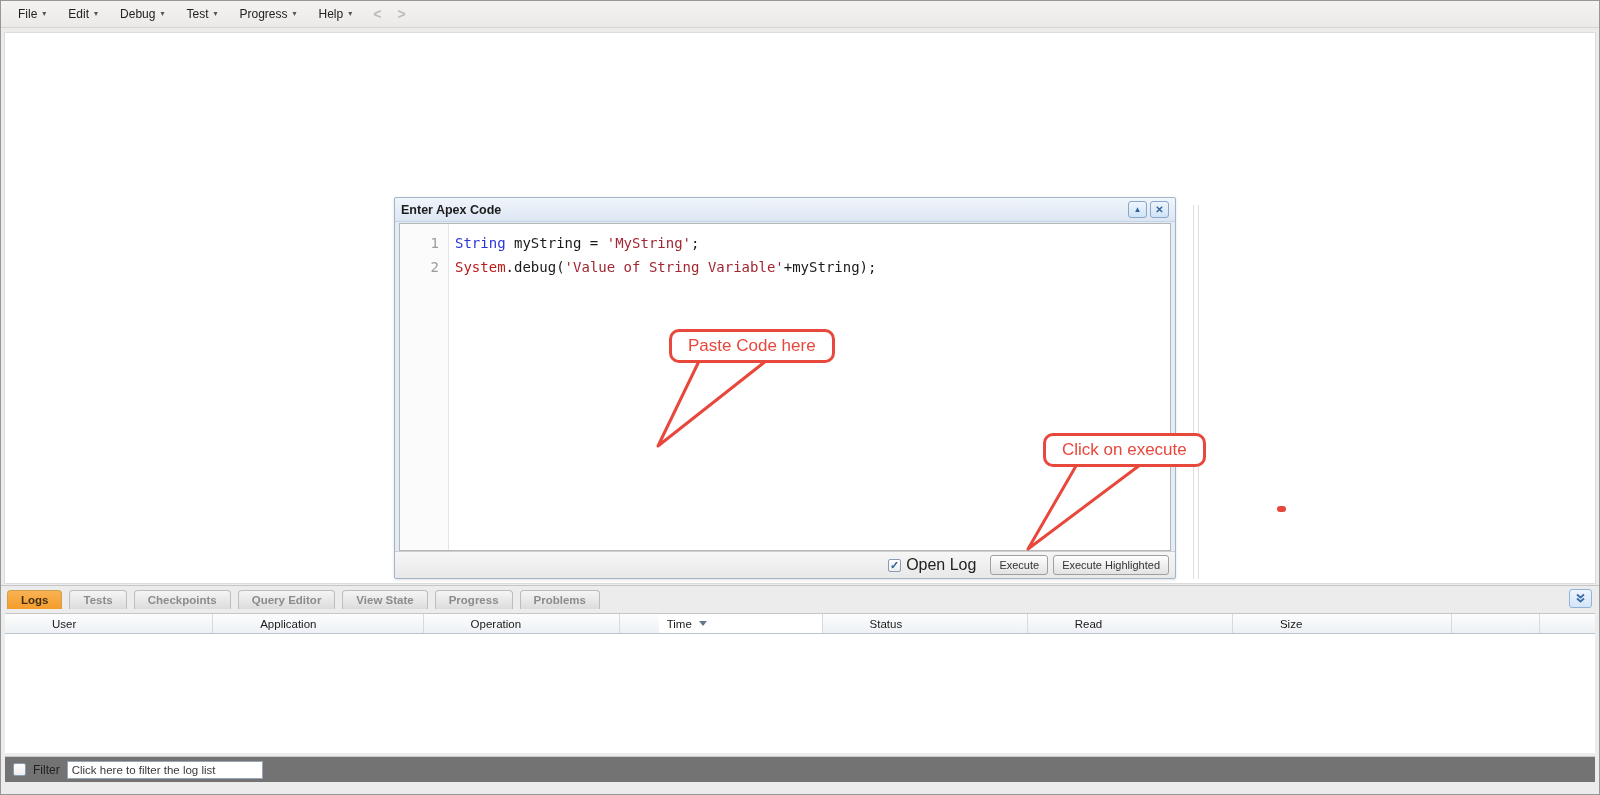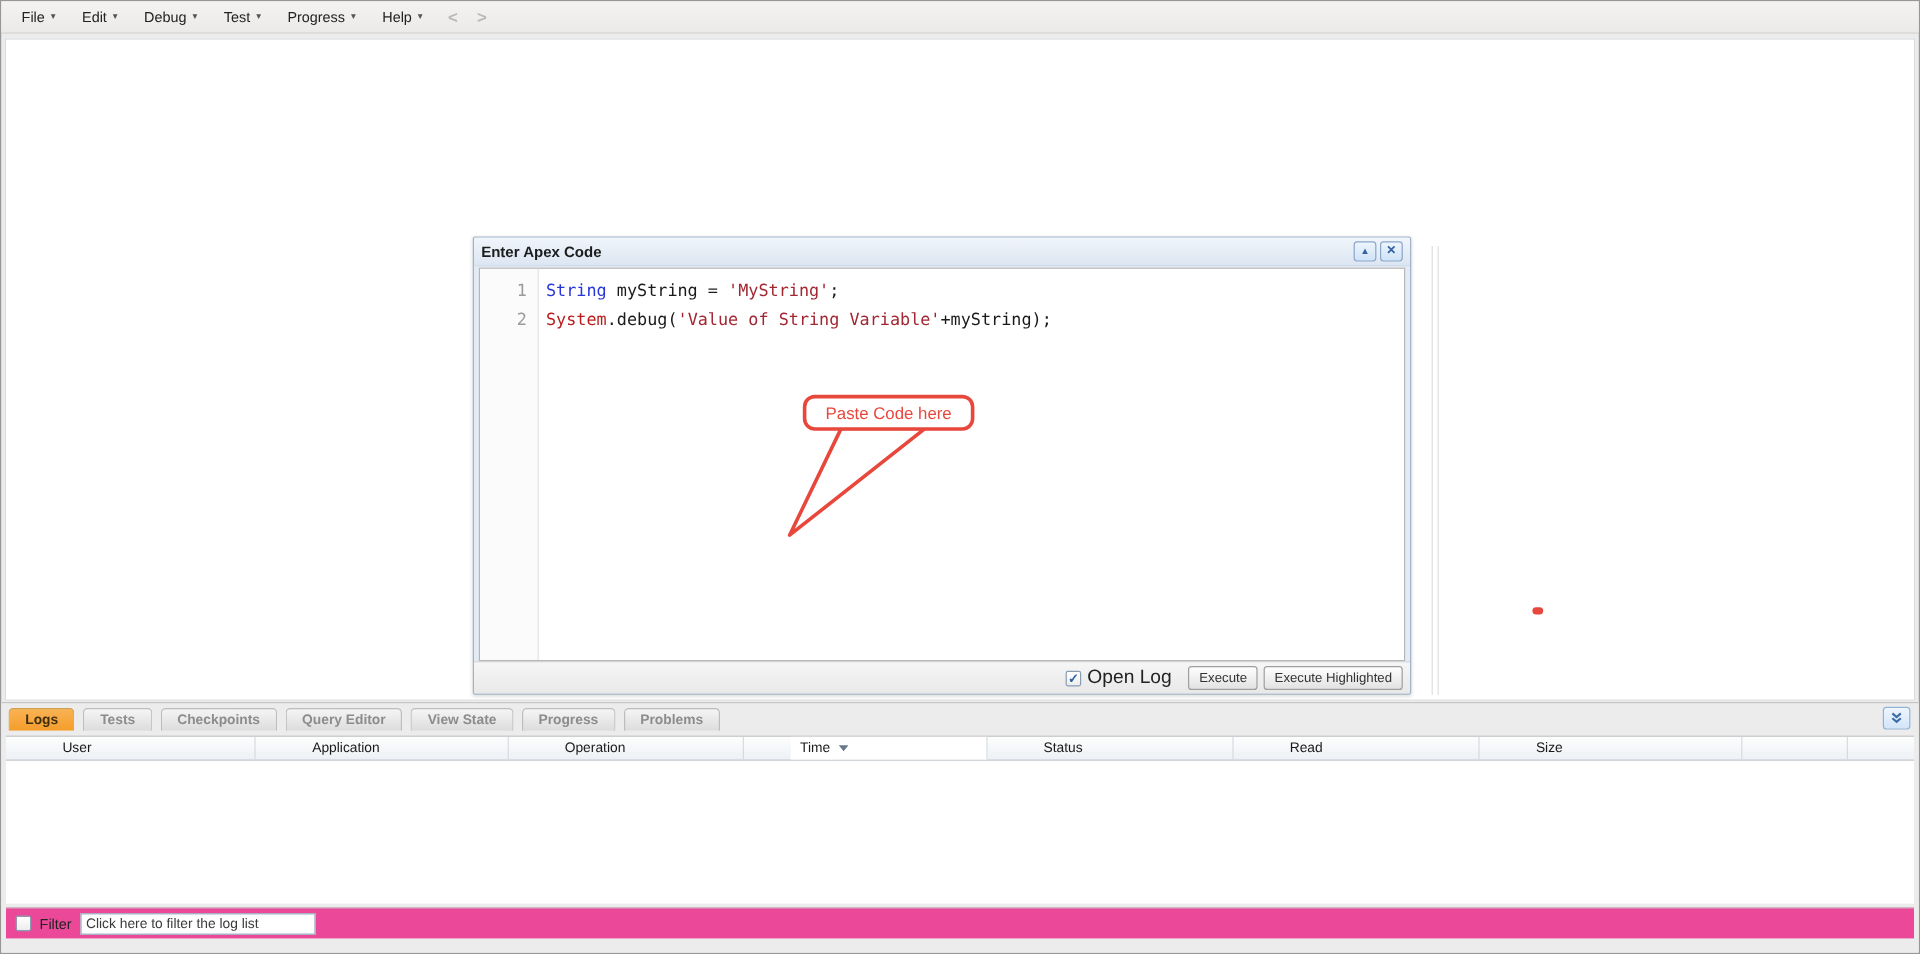--- a/index.html
+++ b/index.html
@@ -46,41 +46,41 @@
   .cb{width:13px;height:13px;box-sizing:border-box;border:1px solid #8a9cb2;border-radius:2px;
     background:linear-gradient(#ffffff,#ededed);display:flex;align-items:center;justify-content:center;}
   .cb.checked::after{content:"✓";color:#2b63a0;font-size:11px;font-weight:bold;}
   .footer-label{font-size:16px;color:#222;margin-right:9px;}
   .btn{height:20px;padding:0 8px;font-family:"Liberation Sans",sans-serif;font-size:11px;color:#333;
     border:1px solid #9f9f9f;border-radius:3px;background:linear-gradient(#fefefe,#e2e2e2);cursor:pointer;}
   
   .callout{position:absolute;}
   .callout svg{position:absolute;left:0;top:0;}
   .bubble{position:absolute;border:3px solid #e8473c;border-radius:10px;background:#fff;color:#e8473c;
-    font-size:14px;padding:4px 16px;white-space:nowrap;font-family:"Liberation Sans",sans-serif;}
+    font-size:17px;padding:4px 16px;white-space:nowrap;font-family:"Liberation Sans",sans-serif;}
   
   .bottom-panel{position:absolute;left:0;right:0;top:584px;bottom:0;background:#ececec;border-top:1px solid #c6c6c6;}
   .tabs{position:absolute;left:6px;top:4px;display:flex;gap:7px;height:19px;}
   .tab{display:flex;align-items:center;padding:4px 13px;font-size:11.5px;font-weight:bold;color:#8c8c8c;
     background:linear-gradient(#f5f5f5,#dcdcdc);border:1px solid #bdbdbd;border-bottom:none;
     border-radius:4px 4px 0 0;cursor:pointer;}
   .tab.active{background:linear-gradient(#fab254,#f49d2a);color:#3f2f10;border-color:#cfa04a;}
   .panel-collapse-btn{position:absolute;right:7px;top:3px;width:23px;height:19px;box-sizing:border-box;
     border:1px solid #91b3d8;border-radius:3px;background:linear-gradient(#eef5fd,#d3e5f8);
     display:flex;align-items:center;justify-content:center;cursor:pointer;}
   .grid-header{position:absolute;left:4px;right:4px;top:27px;height:21px;display:flex;
     background:linear-gradient(#fdfdfd,#edf1f5);border-top:1px solid #c6c6c6;border-bottom:1px solid #bcc4cd;
     box-sizing:border-box;font-size:11.5px;color:#1a1a1a;}
   .gh-cell{display:flex;align-items:center;padding:0 8px;border-right:1px solid #d6dbe1;box-sizing:border-box;height:100%;margin-left:39px;}
   .gh-cell.sorted{background:#fff;}
   .gh-cell.corner{border-right:none;flex:1;}
   .sort-arrow{width:0;height:0;border-left:4px solid transparent;border-right:4px solid transparent;
     border-top:5px solid #67788e;margin-left:7px;}
   .grid-body{position:absolute;left:4px;right:4px;top:48px;height:119px;background:#fff;}
-  .filter-bar{position:absolute;left:4px;right:4px;top:170px;height:26px;background:#ec4899;
+  .filter-bar{position:absolute;left:4px;right:4px;top:170px;height:26px;background:#737373;
     border-top:1px solid #c9c9c9;display:flex;align-items:center;padding:12px 8px;gap:7px;box-sizing:border-box;}
   .filter-label{font-size:12px;color:#222;}
   .filter-input{width:196px;height:18px;box-sizing:border-box;border:1px solid #97a6b6;background:#fff;
     font-family:"Liberation Sans",sans-serif;font-size:11.5px;color:#3a3a3a;padding:0 4px;}
 </style>
 </head>
 <body>
 
 <div class="screen">
 
@@ -144,20 +144,26 @@
     </div>
   </div>
 
   <div class="callout" style="left:640px;top:326px;width:220px;height:126px;">
     <svg width="220" height="126">
       <polygon points="60,30 130,30 17,119" fill="#ffffff" stroke="#e8473c" stroke-width="3" stroke-linejoin="round"></polygon>
     </svg>
     <div class="bubble" style="left:28px;top:2px;">Paste Code here</div>
   </div>
 
+  <div class="callout" style="left:1013px;top:428px;width:210px;height:125px;">
+    <svg width="210" height="125">
+      <polygon points="66,30 134,30 14,120" fill="#ffffff" stroke="#e8473c" stroke-width="3" stroke-linejoin="round"></polygon>
+    </svg>
+    <div class="bubble" style="left:29px;top:4px;">Click on execute</div>
+  </div>
 
   <div class="bottom-panel">
     <div class="tabs" id="tab-strip">
         <div class="tab active">Logs</div>
         <div class="tab">Tests</div>
         <div class="tab">Checkpoints</div>
         <div class="tab">Query Editor</div>
         <div class="tab">View State</div>
         <div class="tab">Progress</div>
         <div class="tab">Problems</div>

